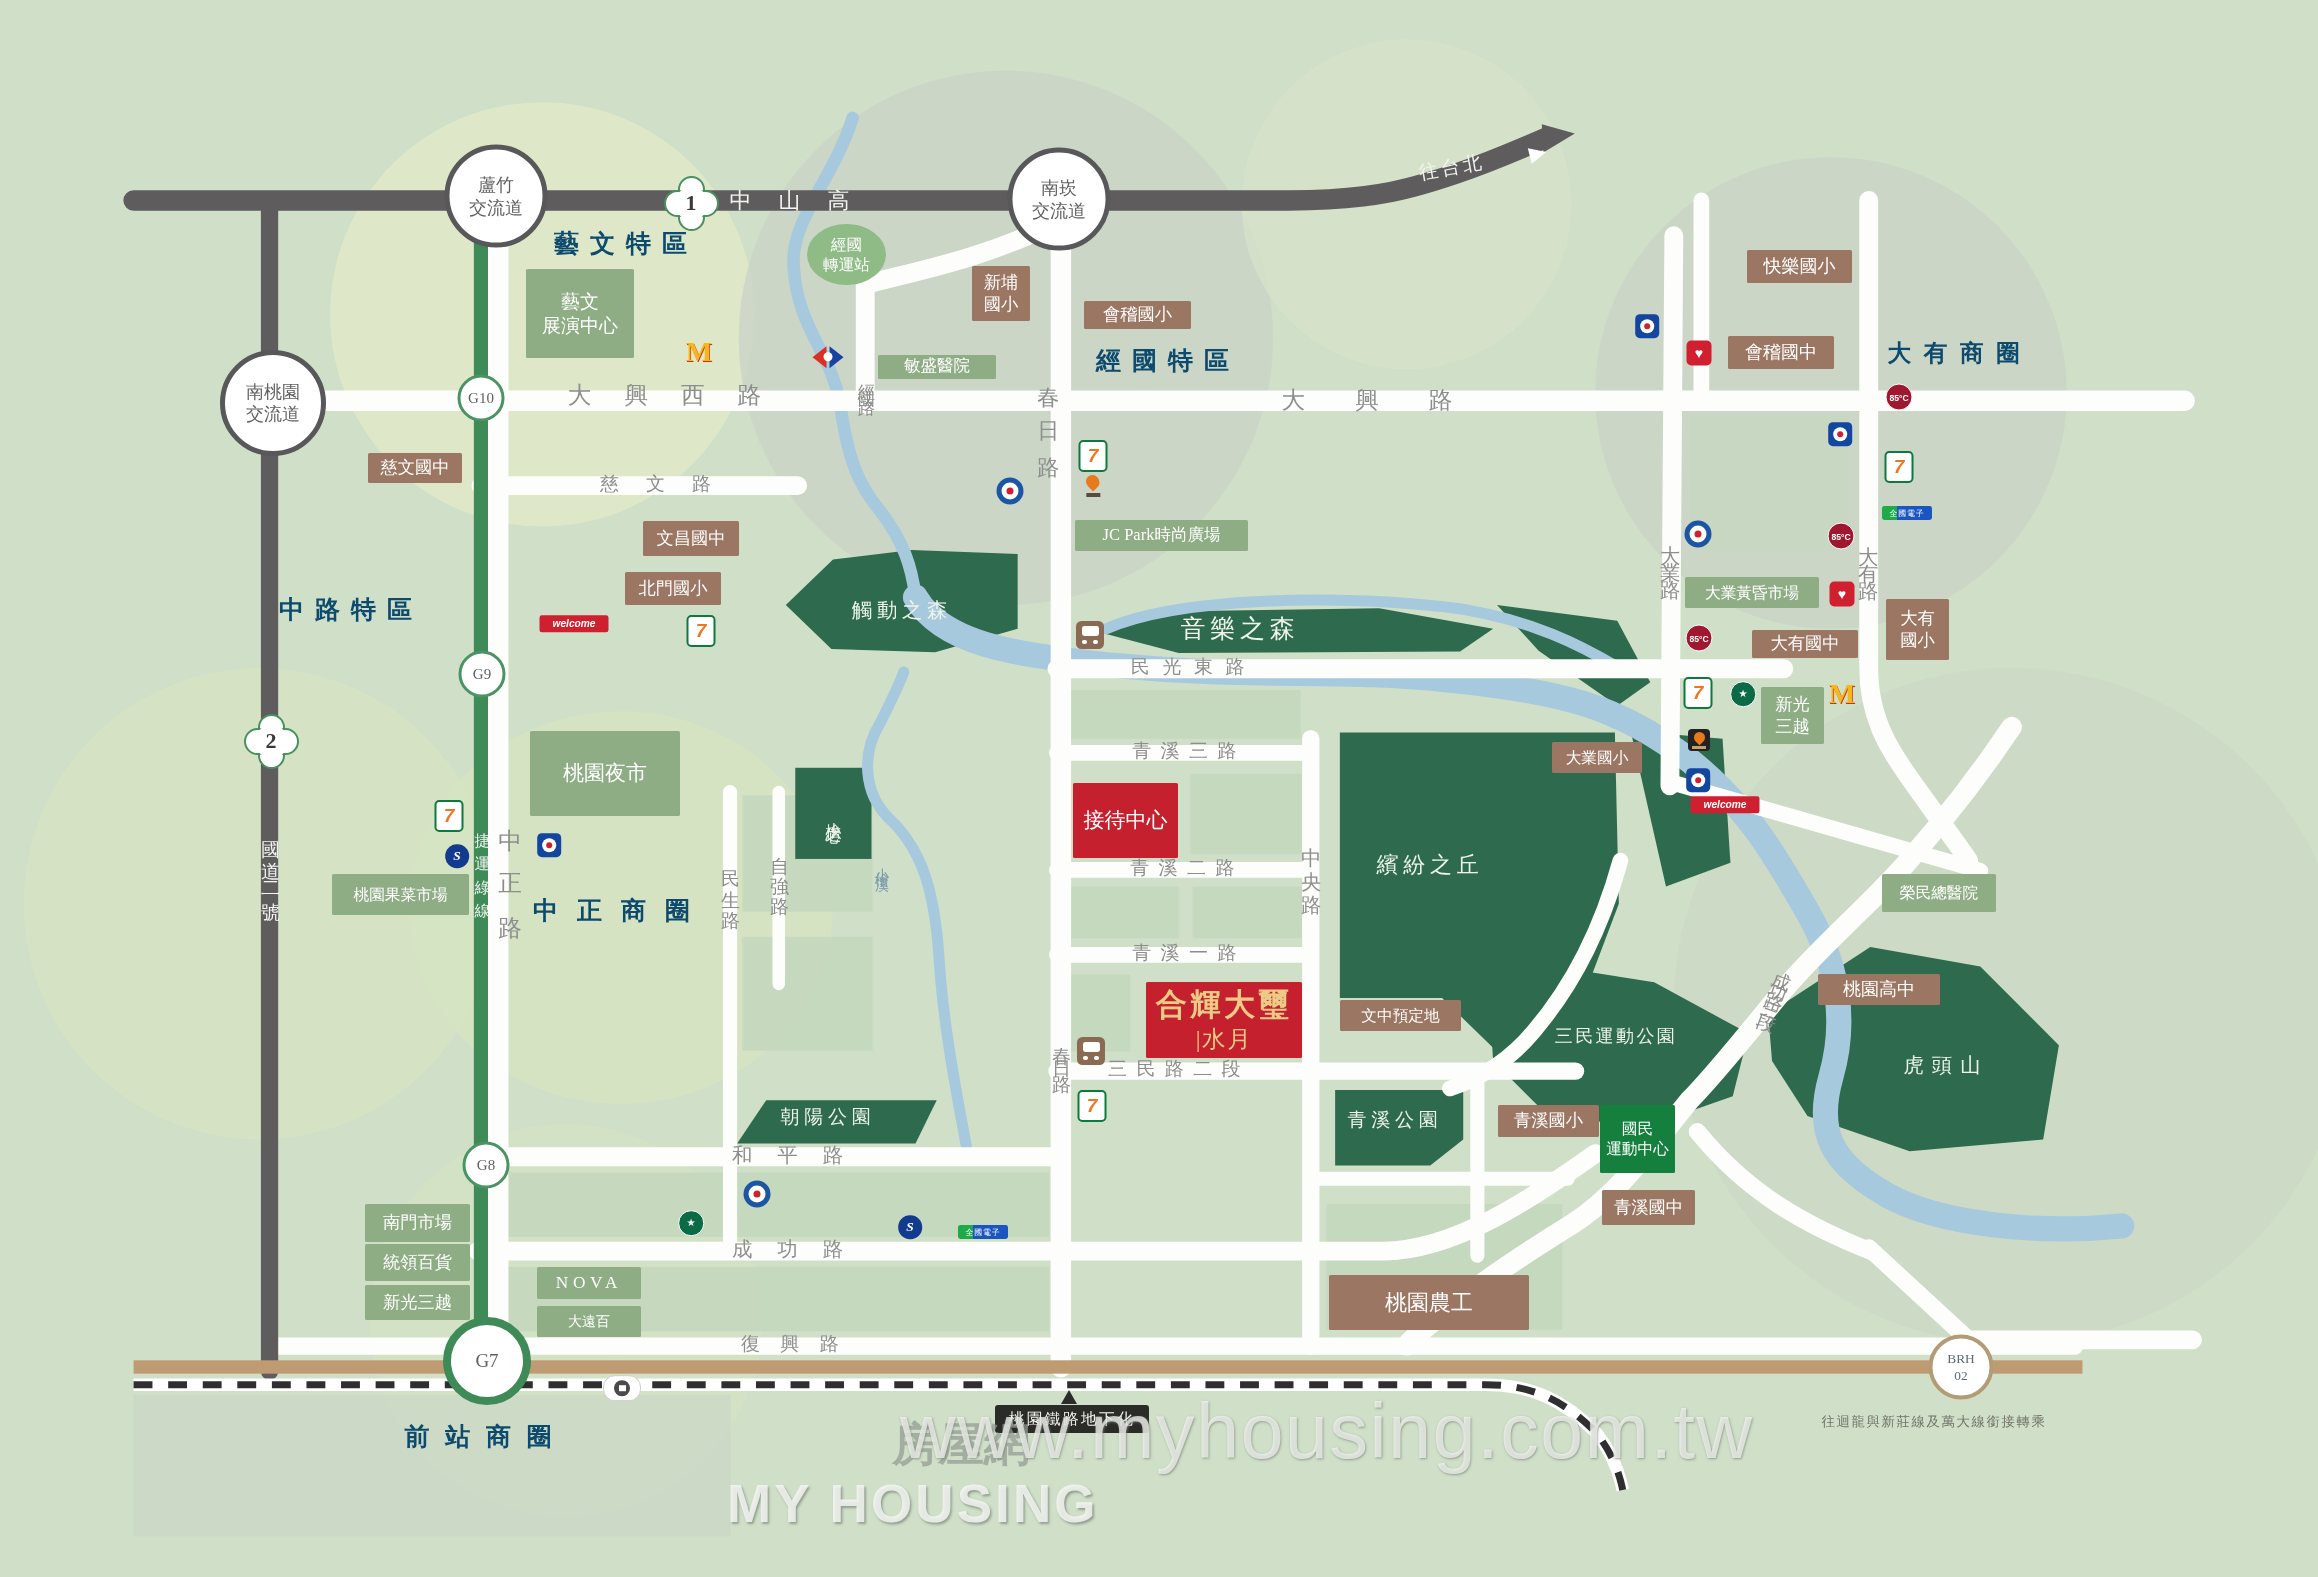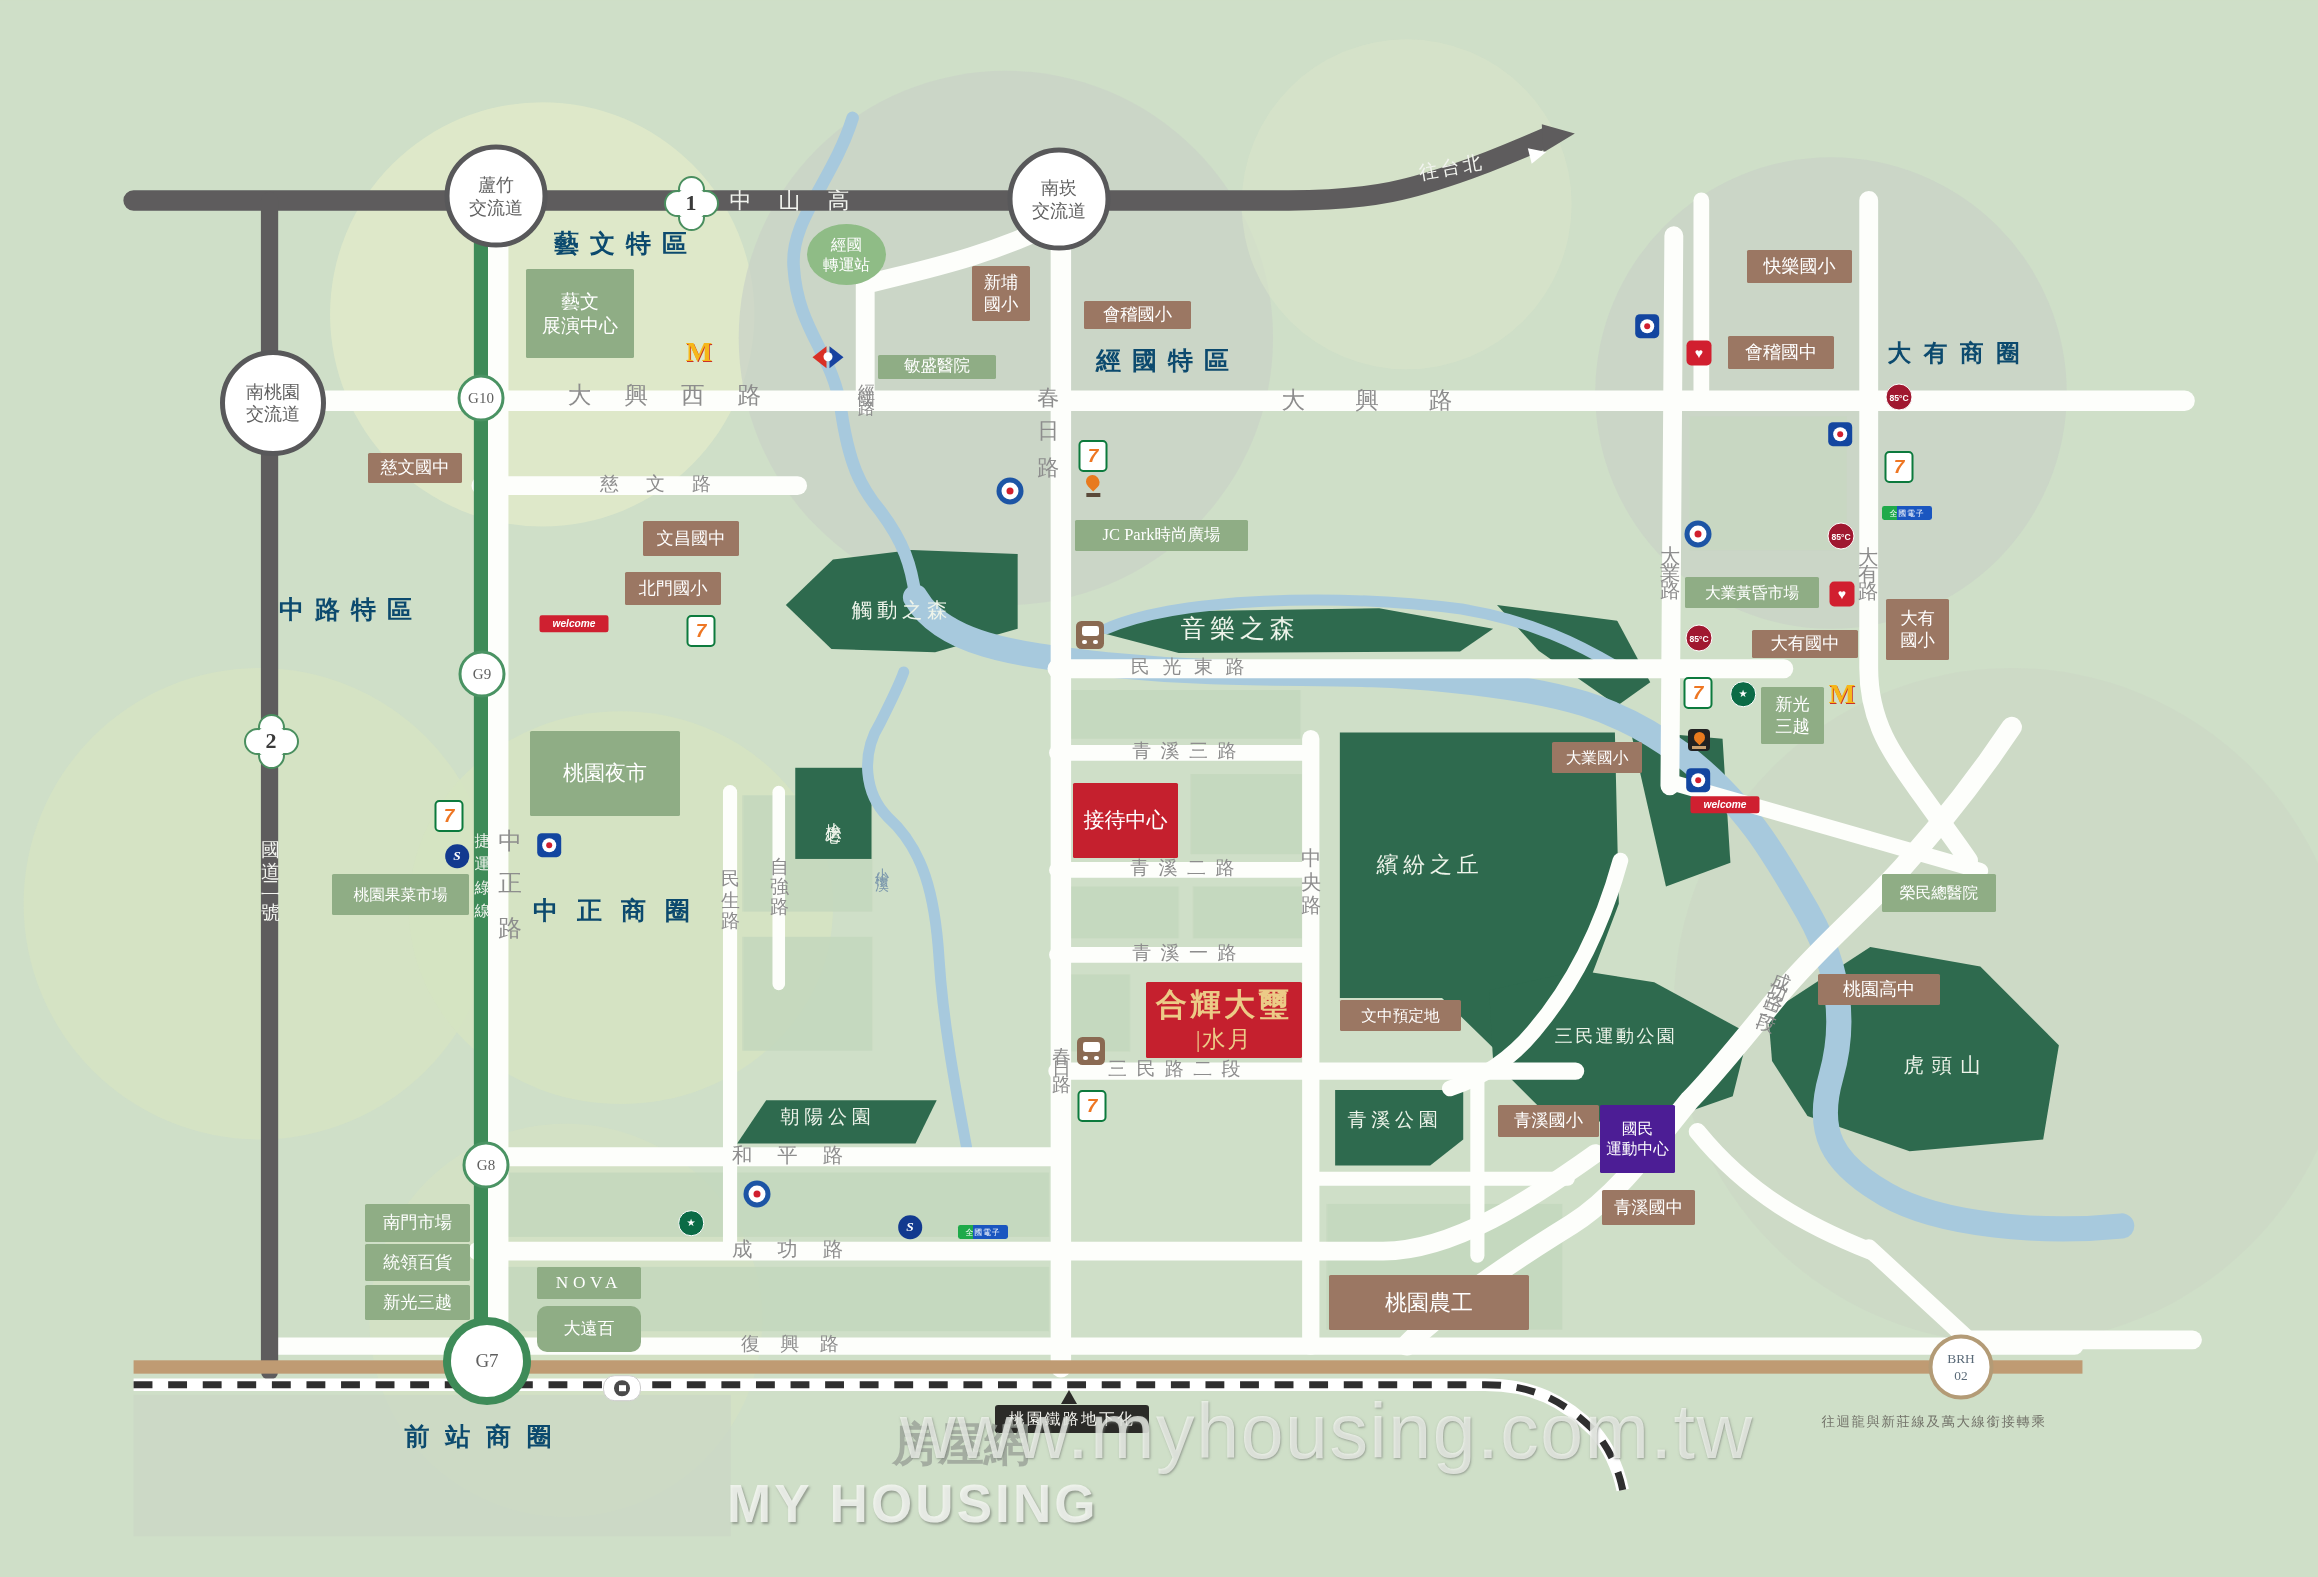--- a/index.html
+++ b/index.html
@@ -10,21 +10,21 @@
   .v{writing-mode:vertical-rl;}
   .district{color:#0c4a6e;font-weight:bold;font-size:25px;letter-spacing:11px;}
   .road{color:#8d8d8d;font-size:20.4px;}
   .road.white{color:#f2f4ef;}
   .road.blue{color:#7d99ad;}
   .park{color:#eef4ea;font-size:20.4px;letter-spacing:4.7px;}
   .box{position:absolute;display:flex;flex-direction:column;align-items:center;justify-content:center;
        color:#fff;white-space:pre-line;text-align:center;line-height:1.25;border-radius:1.6px;z-index:40;}
   .brown{background:#9b7763;}
   .green{background:#8fad85;}
-  .lgreen{background:#4c1d95;}
+  .lgreen{background:#15803d;}
   .red{background:#c5202e;}
   .ellipse{border-radius:50%;background:#8fbc86;}
   .red .l1{color:#eccb87;font-weight:bold;font-size:31px;letter-spacing:3.1px;}
   .red .l2{color:#eccb87;font-size:23.6px;letter-spacing:1.6px;}
   .dark-callout{background:#2b2b28;color:#f5f5f0;border-radius:3.1px;font-size:15.7px;letter-spacing:2.4px;
        display:flex;align-items:center;justify-content:center;}
   .circ{position:absolute;background:#fff;border-radius:50%;display:flex;align-items:center;justify-content:center;
        color:#5f5f5f;text-align:center;white-space:pre-line;line-height:1.25;transform:translate(-50%,-50%);z-index:45;}
   .flower{position:absolute;width:50px;height:50px;transform:translate(-50%,-50%);z-index:45;}
   .petal{position:absolute;width:27px;height:27px;background:#fff;border:2.4px solid #4a8f5f;border-radius:50%;box-sizing:border-box;}
@@ -189,21 +189,21 @@
     <div class="box green" style="left: 530px; top: 731px; width: 150px; height: 85px; font-size: 21px;">桃園夜市</div>
     <div class="box green" style="left: 332px; top: 874px; width: 137px; height: 41px; font-size: 15.7px;">桃園果菜市場</div>
     <div class="box green" style="left: 1685px; top: 577px; width: 134px; height: 31px; font-size: 15.7px;">大業黃昏市場</div>
     <div class="box green" style="left: 1761px; top: 687px; width: 63px; height: 57px; font-size: 17.3px;">新光
 三越</div>
     <div class="box green" style="left: 1882px; top: 874px; width: 114px; height: 38px; font-size: 15.7px;">榮民總醫院</div>
     <div class="box green" style="left: 365px; top: 1204px; width: 105px; height: 38px; font-size: 17.3px;">南門市場</div>
     <div class="box green" style="left: 365px; top: 1244px; width: 105px; height: 37px; font-size: 17.3px;">統領百貨</div>
     <div class="box green" style="left: 365px; top: 1285px; width: 105px; height: 35px; font-size: 17.3px;">新光三越</div>
     <div class="box green" style="left: 537px; top: 1267px; width: 104px; height: 32px; font-size: 17.3px; letter-spacing: 4.7px;">NOVA</div>
-    <div class="box green" style="left: 537px; top: 1306px; width: 104px; height: 46px; font-size: 17px; border-radius: 10px;">大遠百</div>
+    <div class="box green" style="left: 537px; top: 1306px; width: 104px; height: 31px; font-size: 14px;">大遠百</div>
     <div class="box lgreen" style="left: 1600px; top: 1105px; width: 75px; height: 68px; font-size: 15.7px;">國民
 運動中心</div>
     <div class="box ellipse" style="left: 807px; top: 224px; width: 79px; height: 61px; font-size: 15.7px;">經國
 轉運站</div>
     <div class="box red" style="left: 1073px; top: 783px; width: 105px; height: 75px; font-size: 21px;">接待中心</div>
     <div class="box red" style="left: 1146px; top: 982px; width: 156px; height: 76px;"><span class="l1">合輝大璽</span><span class="l2">|水月</span></div>
     <div class="lbl road" style="left: 681px; top: 395px; font-size: 23.6px; letter-spacing: 33px; transform: translate(-50%, -50%);">大興西路</div>
     <div class="lbl road" style="left: 1392px; top: 400px; font-size: 23.6px; letter-spacing: 50px; transform: translate(-50%, -50%);">大興路</div>
     <div class="lbl road" style="left: 669px; top: 484px; font-size: 19px; letter-spacing: 27px; transform: translate(-50%, -50%);">慈文路</div>
     <div class="lbl road" style="left: 1194px; top: 667px; font-size: 19px; letter-spacing: 12.6px; transform: translate(-50%, -50%);">民光東路</div>

